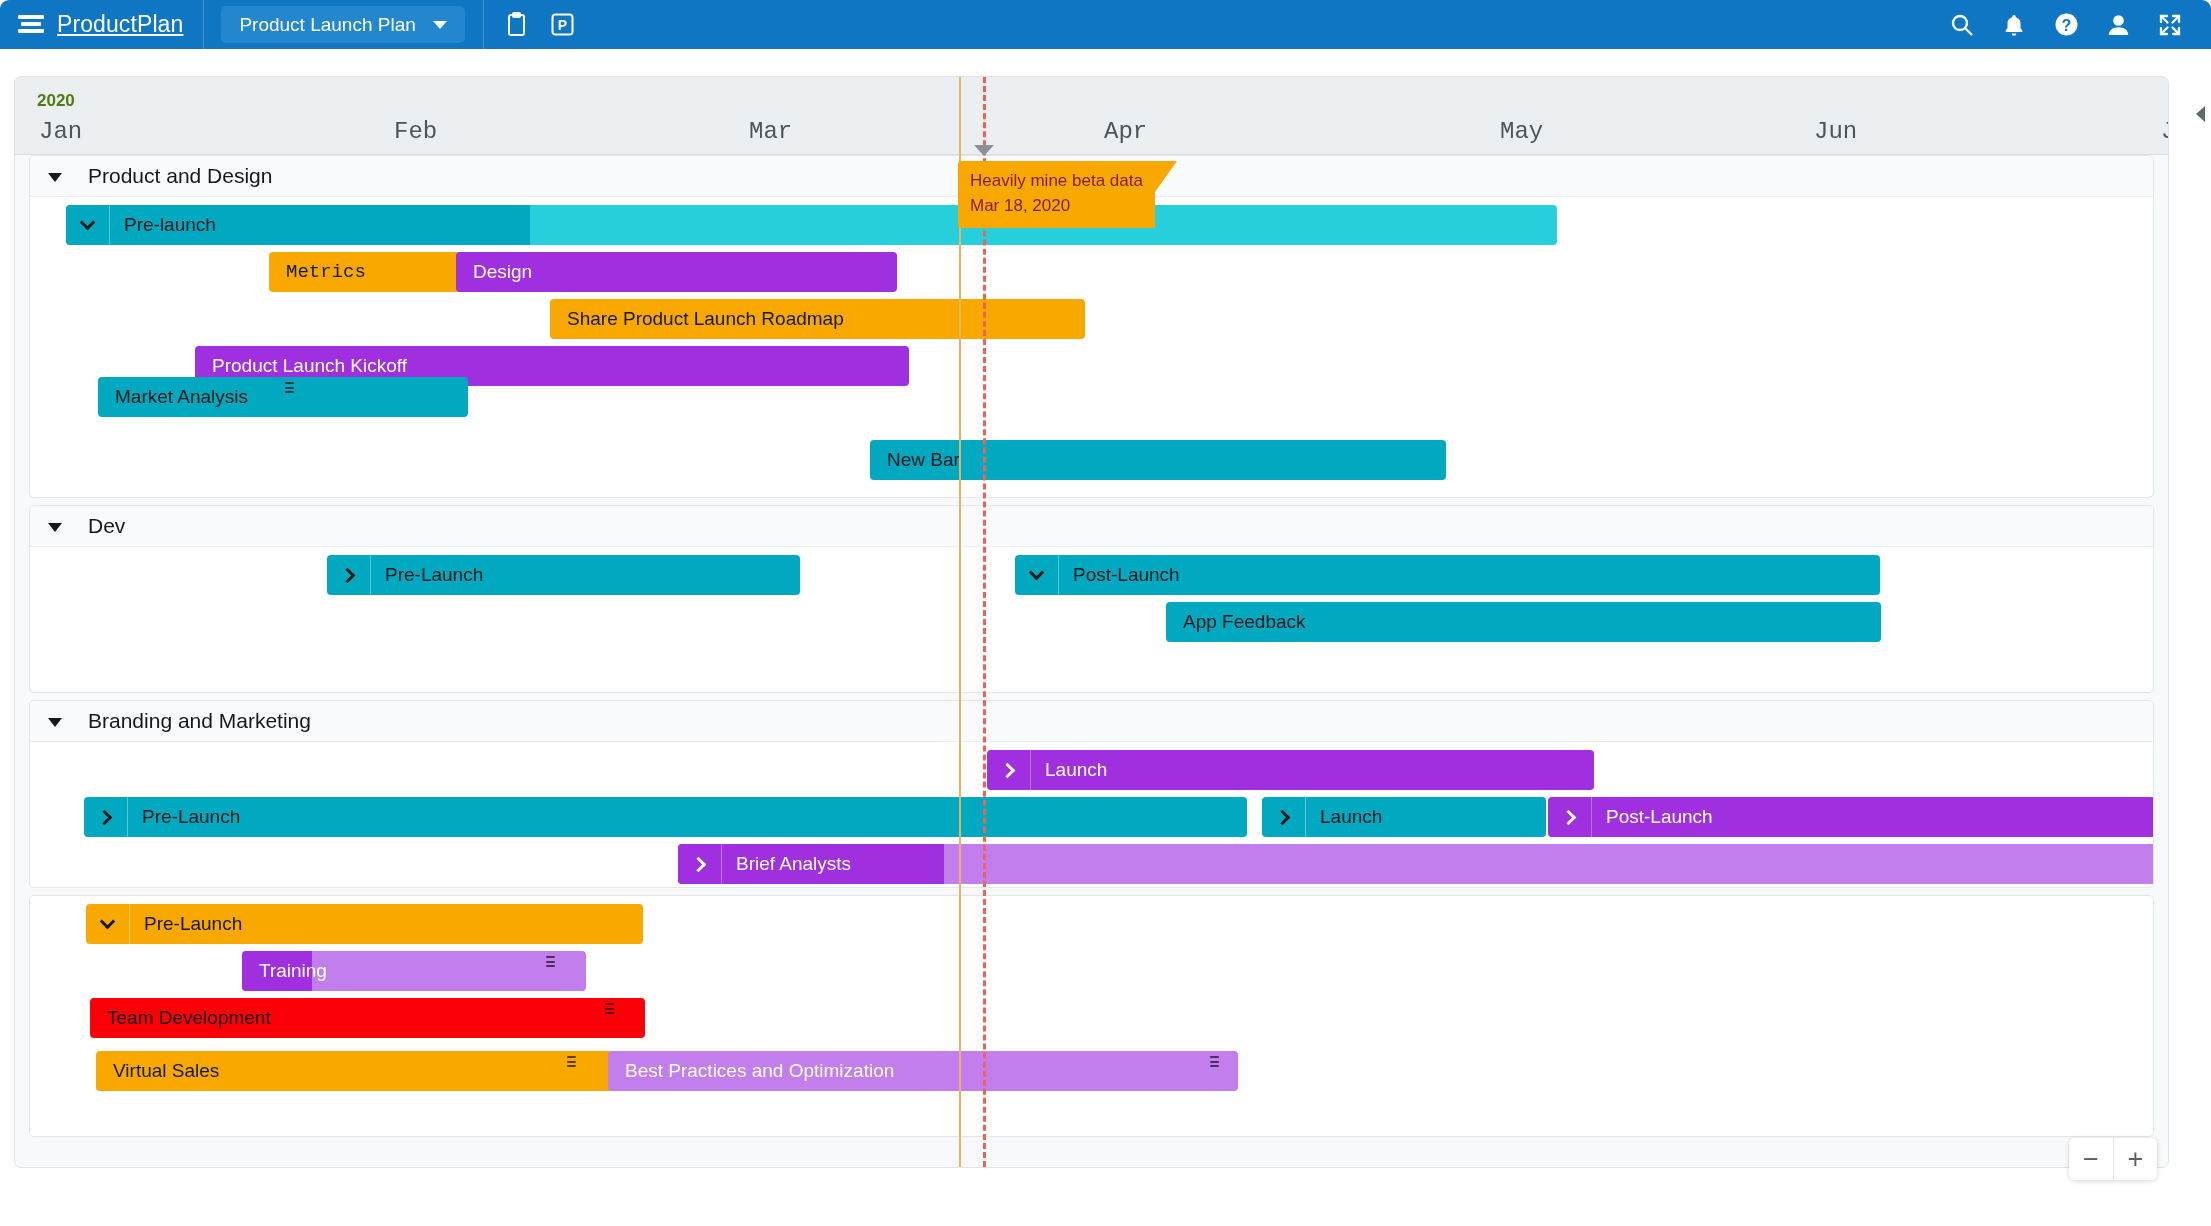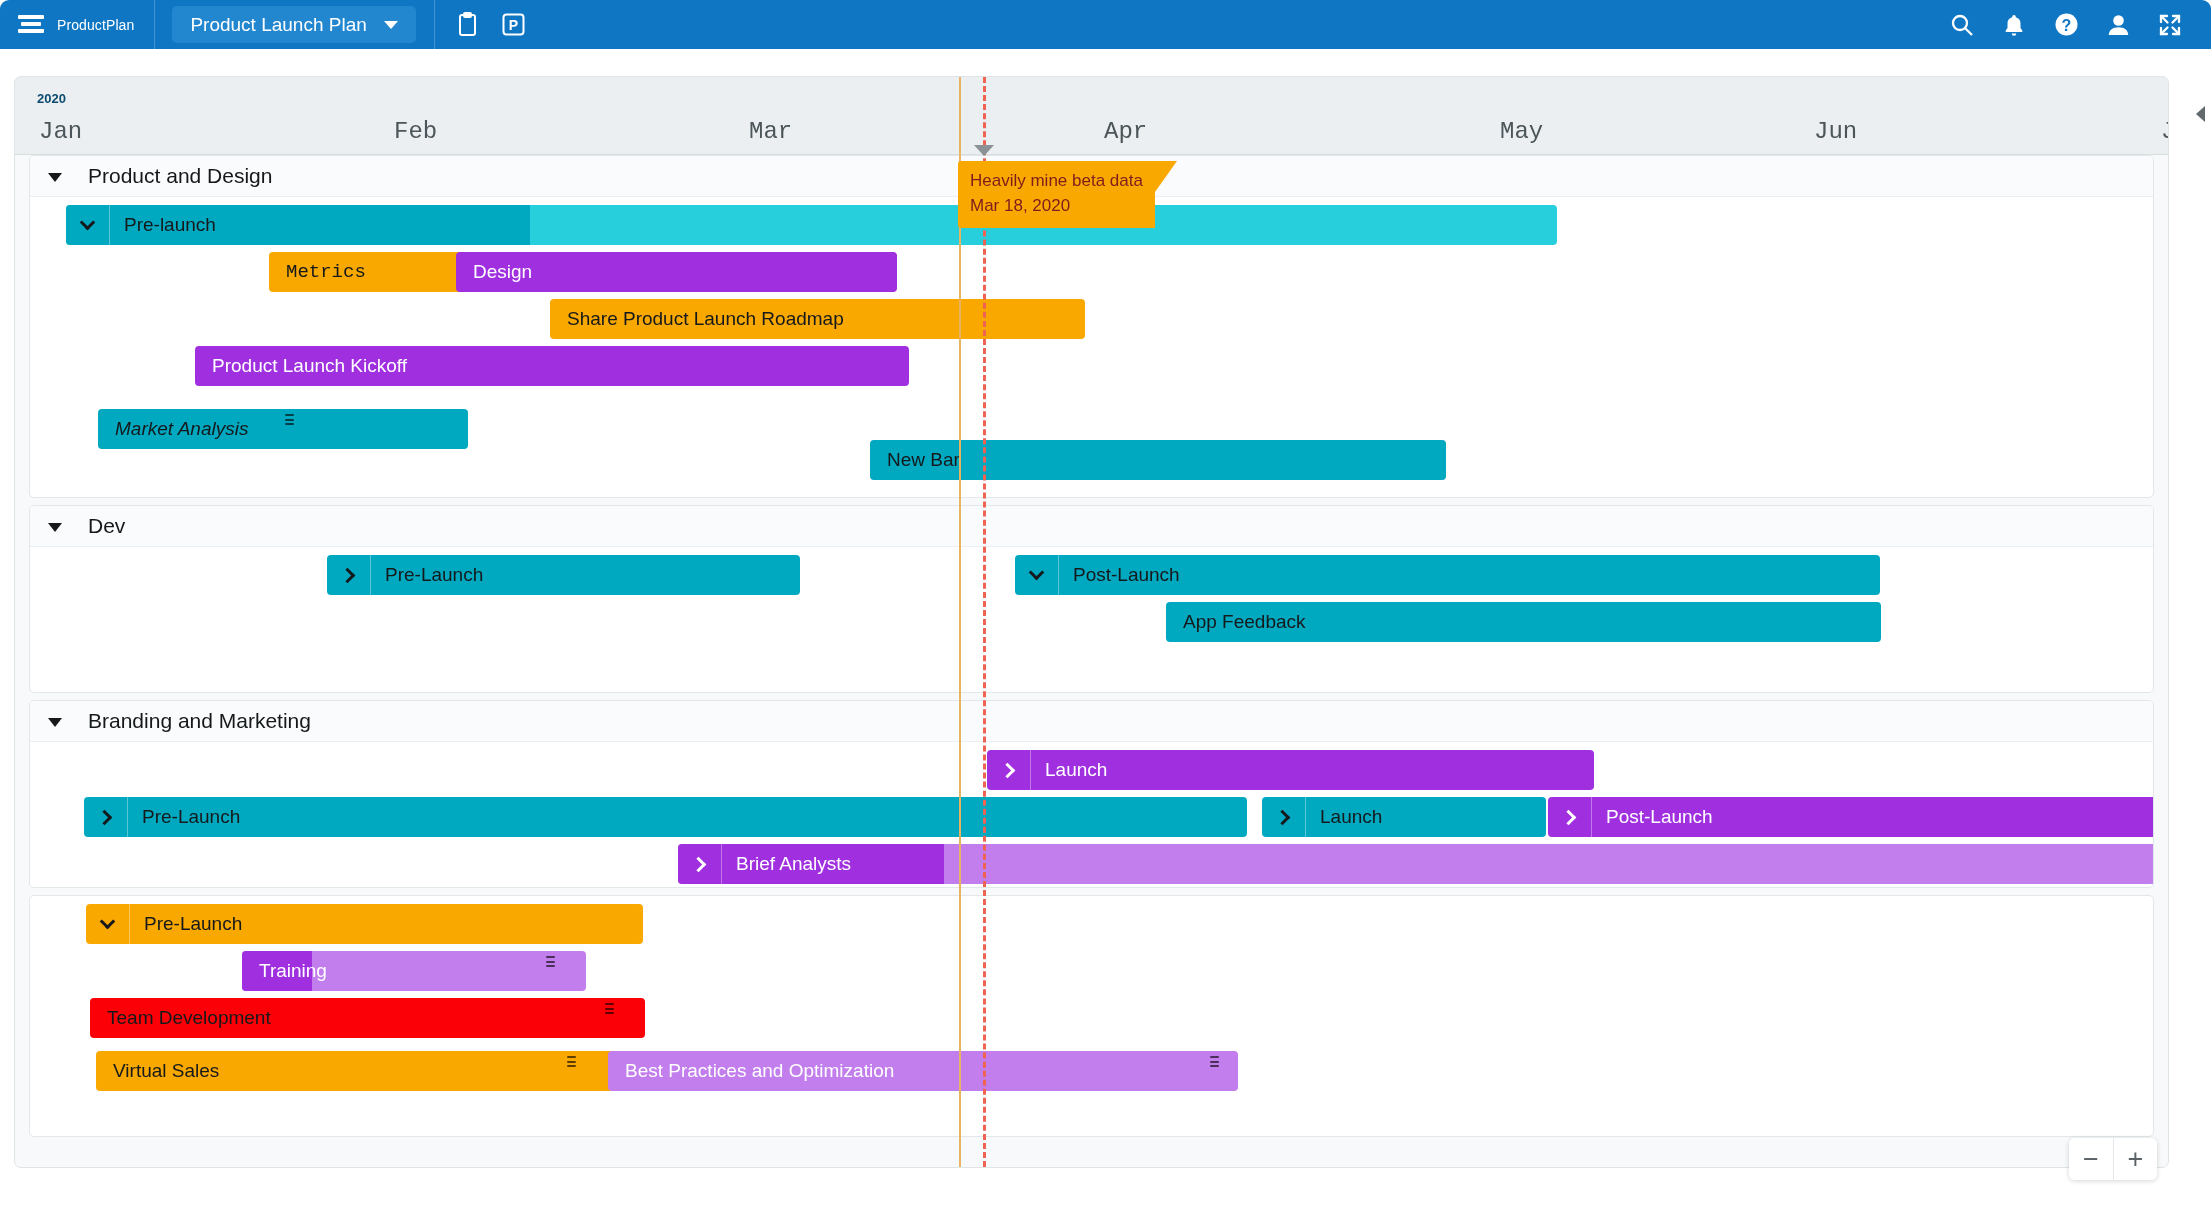--- a/index.html
+++ b/index.html
@@ -25,21 +25,21 @@
     height: 49px;
     border-right: 1px solid rgba(255,255,255,.22);
   }
   #brand-logo { width: 26px; height: 22px; position: relative; }
   #brand-logo i {
     position: absolute; left: 0; background: #fff; border-radius: 1px; height: 4px;
   }
   #brand-logo i:nth-child(1){ top: 1px;  width: 26px; }
   #brand-logo i:nth-child(2){ top: 8px;  width: 20px; left: 3px; }
   #brand-logo i:nth-child(3){ top: 15px; width: 26px; }
-  #brand-name { color: #fff; font-size: 14px; letter-spacing: .1px; }
+  #brand-name { color: #fff; font-size: 23px; letter-spacing: .1px; text-decoration: underline; }
 
   #plan-chip {
     margin-left: 17px;
     height: 37px; padding: 0 18px;
     background: #2287cf;
     border-radius: 5px;
     display: flex; align-items: center; gap: 17px;
     color: #fff; font-size: 19px;
     cursor: pointer;
   }
@@ -73,21 +73,21 @@
     position: absolute; left: 14px; top: 27px;
     width: 2155px; height: 1092px;
     background: #eceff1;
     border: 1px solid #dfe4e7;
     border-radius: 7px;
     overflow: hidden;
   }
   #month-header { position: relative; height: 78px; }
   #year-label {
     position: absolute; left: 22px; top: 14px;
-    font-size: 13px; color: #0c4a6e; font-weight: bold;
+    font-size: 17px; color: #4d7c0f; font-weight: bold;
   }
   .month-tick {
     position: absolute; top: 41px;
     font-size: 24px; color: #4c5559; font-family: Liberation Mono, monospace;
   }
   #header-rule {
     position: absolute; left: 0; top: 77px; width: 100%; height: 1px;
     background: #d8dde0;
   }
 
@@ -341,21 +341,21 @@
               </div>
               <div class="bar c-purple" style="left: 426px; width: 441px; top: 55px;">
                 <span class="lbl">Design</span>
               </div>
               <div class="bar c-orange" style="left: 520px; width: 535px; top: 102px;">
                 <span class="lbl">Share Product Launch Roadmap</span>
               </div>
               <div class="bar c-purple" style="left: 165px; width: 714px; top: 149px;">
                 <span class="lbl">Product Launch Kickoff</span>
               </div>
-              <div class="bar c-teal" style="left: 68px; width: 370px; top: 212px; font-style: italic;">
+              <div class="bar c-teal" style="left: 68px; width: 370px; top: 180px;">
                 <span class="lbl">Market Analysis</span>
                 <span class="grip" style="left: 187px;">
                   <s></s>
                   <s></s>
                   <s></s>
                 </span>
               </div>
               <div class="bar c-teal" style="left: 840px; width: 576px; top: 243px;">
                 <span class="lbl">New Bar</span>
               </div>

